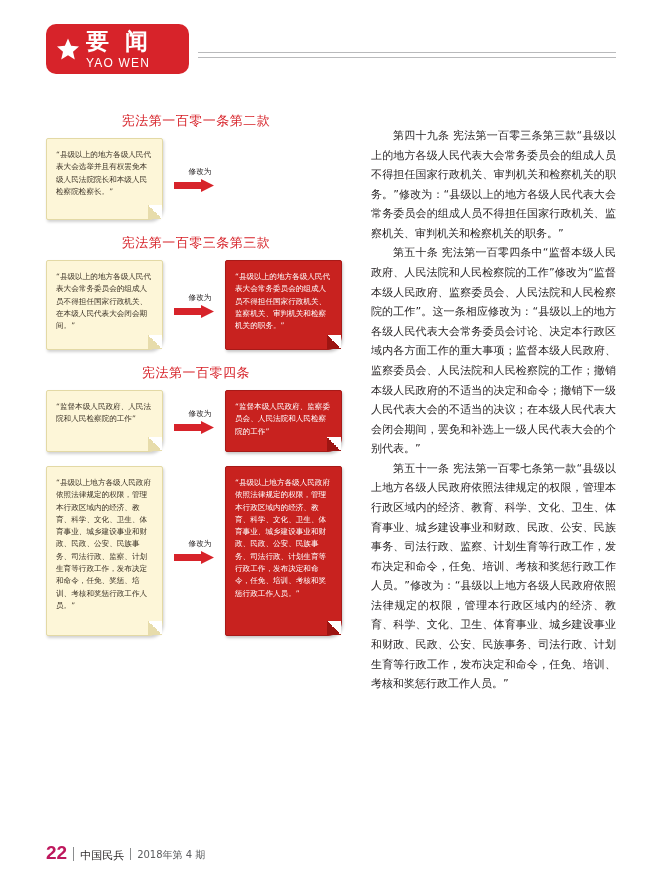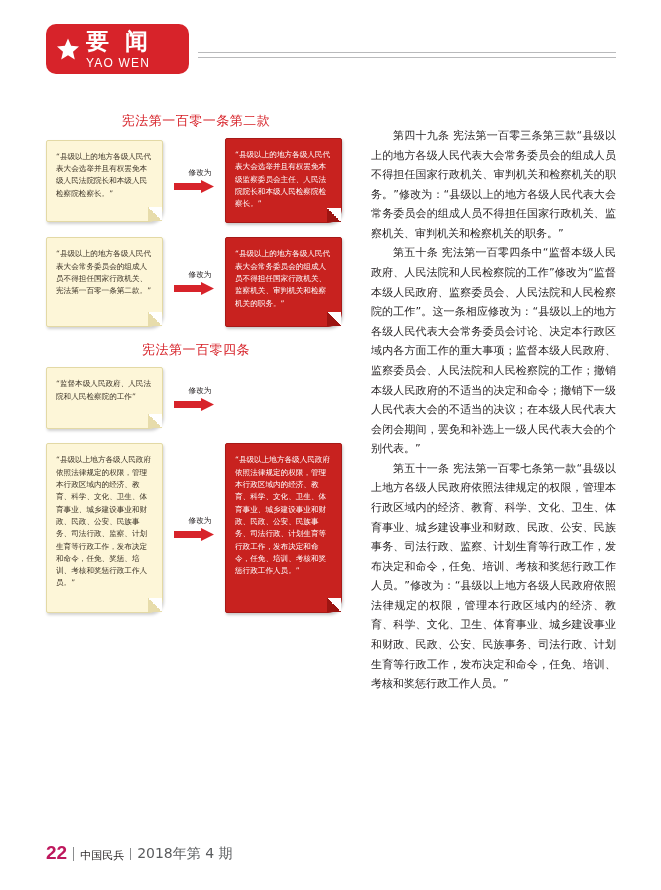--- a/index.html
+++ b/index.html
@@ -234,21 +234,21 @@
     margin-right: 6px;
     margin-bottom: 1px;
   }
   .footer-sep2 {
     width: 1px;
     height: 12px;
     background: #8a8c8e;
     margin: 0 6px 2px 0;
   }
   .footer-issue {
-    font-size: 14px;
+    font-size: 10px;
     color: #5a5c5e;
     font-family: "DejaVu Sans", sans-serif;
     line-height: 1;
     margin-bottom: 2px;
   }
 </style>
 </head>
 <body>
 
 <div class="page">
@@ -278,27 +278,27 @@
         <div class="fig-row">
           <div class="card card-old">“县级以上的地方各级人民代表大会选举并且有权罢免本级人民法院院长和本级人民检察院检察长。”</div>
           <div class="arrow-wrap">
             <span class="arrow-label">修改为</span>
             <span class="arrow-shape">
               <svg width="40" height="13" viewBox="0 0 40 13" aria-hidden="true">
                 <polygon points="0,3 27,3 27,0 40,6.5 27,13 27,10 0,10" fill="#d7232a"></polygon>
               </svg>
             </span>
           </div>
-          <div class="card card-new">“县级以上的地方各级人民代表大会选举并且有权罢免本级监察委员会主任、人民法院院长和本级人民检察院检察长。”</div>
         </div>
       </div>
 
       <div class="figure fig2">
+        <div class="fig-title">宪法第一百零三条第三款</div>
         <div class="fig-row">
-          <div class="card card-old">“县级以上的地方各级人民代表大会常务委员会的组成人员不得担任国家行政机关、宪法第一百零一条第二款。”</div>
+          <div class="card card-old">“县级以上的地方各级人民代表大会常务委员会的组成人员不得担任国家行政机关、在本级人民代表大会闭会期间。”</div>
           <div class="arrow-wrap">
             <span class="arrow-label">修改为</span>
             <span class="arrow-shape">
               <svg width="40" height="13" viewBox="0 0 40 13" aria-hidden="true">
                 <polygon points="0,3 27,3 27,0 40,6.5 27,13 27,10 0,10" fill="#d7232a"></polygon>
               </svg>
             </span>
           </div>
           <div class="card card-new">“县级以上的地方各级人民代表大会常务委员会的组成人员不得担任国家行政机关、监察机关、审判机关和检察机关的职务。”</div>
         </div>
@@ -309,20 +309,21 @@
         <div class="fig-row">
           <div class="card card-old">“监督本级人民政府、人民法院和人民检察院的工作”</div>
           <div class="arrow-wrap">
             <span class="arrow-label">修改为</span>
             <span class="arrow-shape">
               <svg width="40" height="13" viewBox="0 0 40 13" aria-hidden="true">
                 <polygon points="0,3 27,3 27,0 40,6.5 27,13 27,10 0,10" fill="#d7232a"></polygon>
               </svg>
             </span>
           </div>
+          <div class="card card-new">“监督本级人民政府、监察委员会、人民法院和人民检察院的工作”</div>
         </div>
       </div>
 
       <div class="figure fig4">
         <div class="fig-row">
           <div class="card card-old">“县级以上地方各级人民政府依照法律规定的权限，管理本行政区域内的经济、教育、科学、文化、卫生、体育事业、城乡建设事业和财政、民政、公安、民族事务、司法行政、监察、计划生育等行政工作，发布决定和命令，任免、奖惩、培训、考核和奖惩行政工作人员。”</div>
           <div class="arrow-wrap">
             <span class="arrow-label">修改为</span>
             <span class="arrow-shape">
               <svg width="40" height="13" viewBox="0 0 40 13" aria-hidden="true">

